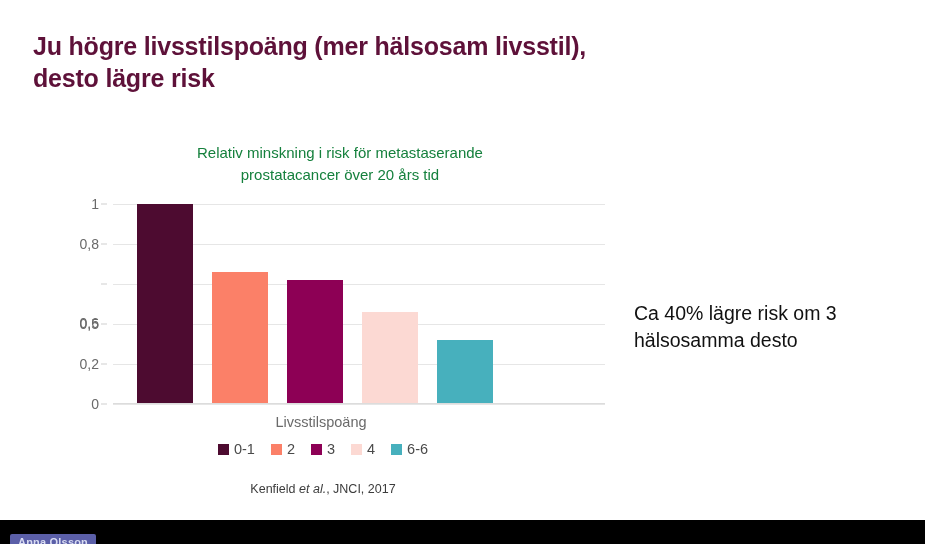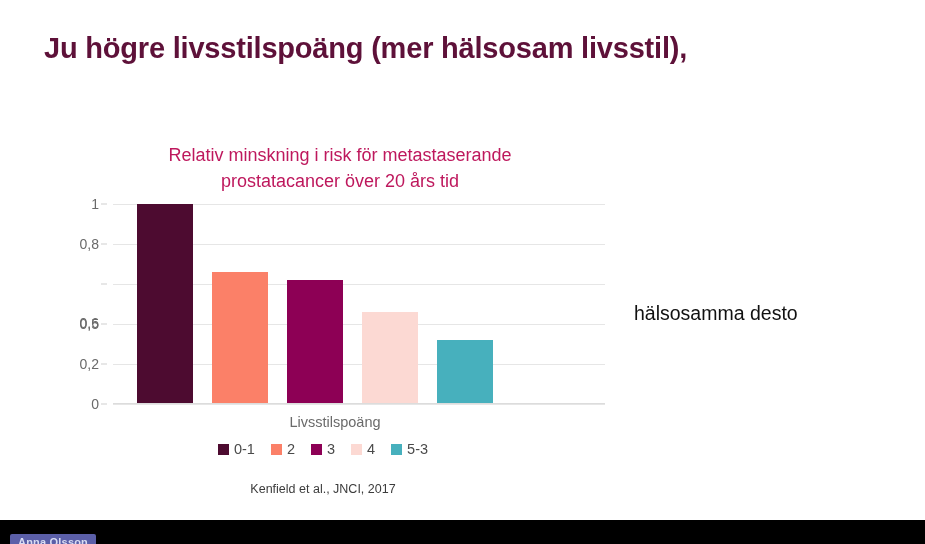--- a/index.html
+++ b/index.html
@@ -44,47 +44,47 @@
     font-weight: bold;
     letter-spacing: 0.2px;
     border-radius: 2px;
     overflow: hidden;
     white-space: nowrap;
     box-sizing: border-box;
   }
 
   #slide-title {
     position: absolute;
-    left: 44px;
+    left: 33px;
     top: 30px;
     width: 820px;
     color: #5e1139;
-    font-size: 29px;
+    font-size: 25px;
     font-weight: bold;
     line-height: 1.28;
     letter-spacing: -0.2px;
   }
 
   
   #chart-block {
     position: absolute;
     left: 55px;
     top: 142px;
     width: 560px;
     height: 375px;
   }
 
   #chart-title {
     position: absolute;
     left: 20px;
     top: 0;
     width: 530px;
     text-align: center;
-    color: #be185d;
-    font-size: 18px;
+    color: #15803d;
+    font-size: 15px;
     line-height: 1.45;
   }
 
   #plot-wrap {
     position: absolute;
     left: 0;
     top: 62px;
     width: 560px;
     height: 200px;
   }
@@ -144,21 +144,21 @@
     height: 200px;
   }
   .bar {
     position: absolute;
     bottom: 0;
     width: 56px;
   }
 
   #x-axis-label {
     position: absolute;
-    left: 70px;
+    left: 56px;
     top: 272px;
     width: 420px;
     text-align: center;
     color: #6a6a6a;
     font-size: 14.5px;
   }
 
   #legend {
     position: absolute;
     left: 58px;
@@ -187,39 +187,40 @@
 
   #source-note {
     position: absolute;
     left: 58px;
     top: 340px;
     width: 420px;
     text-align: center;
     color: #3c3c3c;
     font-size: 12.5px;
   }
-  #source-note .ital { }
+  #source-note .ital { font-style: italic; }
 
   #callout {
     position: absolute;
     left: 634px;
     top: 300px;
     width: 262px;
     color: #111111;
     font-size: 19.5px;
     line-height: 1.38;
   }
 </style>
 </head>
 <body>
 
 <div id="slide">
 
   <div id="slide-title">
     <div>Ju högre livsstilspoäng (mer hälsosam livsstil),</div>
+    <div>desto lägre risk</div>
   </div>
 
   <div id="chart-block">
 
     <div id="chart-title">
       <div>Relativ minskning i risk för metastaserande</div>
       <div>prostatacancer över 20 års tid</div>
     </div>
 
     <div id="plot-wrap">
@@ -271,30 +272,31 @@
         <div class="legend-item">
           <span class="legend-swatch" style="background: rgb(141, 0, 85);"></span>
           <span class="legend-label">3</span>
         </div>
         <div class="legend-item">
           <span class="legend-swatch" style="background: rgb(252, 217, 211);"></span>
           <span class="legend-label">4</span>
         </div>
         <div class="legend-item">
           <span class="legend-swatch" style="background: rgb(71, 176, 189);"></span>
-          <span class="legend-label">5-3</span>
+          <span class="legend-label">6-6</span>
         </div>
       </div>
 
     <div id="source-note">
       <span>Kenfield</span><span>&nbsp;</span><span class="ital">et al.</span><span>, JNCI, 2017</span>
     </div>
 
   </div>
 
   <div id="callout">
+    <div>Ca 40% lägre risk om 3</div>
     <div>hälsosamma desto</div>
   </div>
 
 </div>
 
 <div id="bottom-strip"></div>
 <div id="presenter-badge">Anna Olsson</div>
 
 </body></html>

